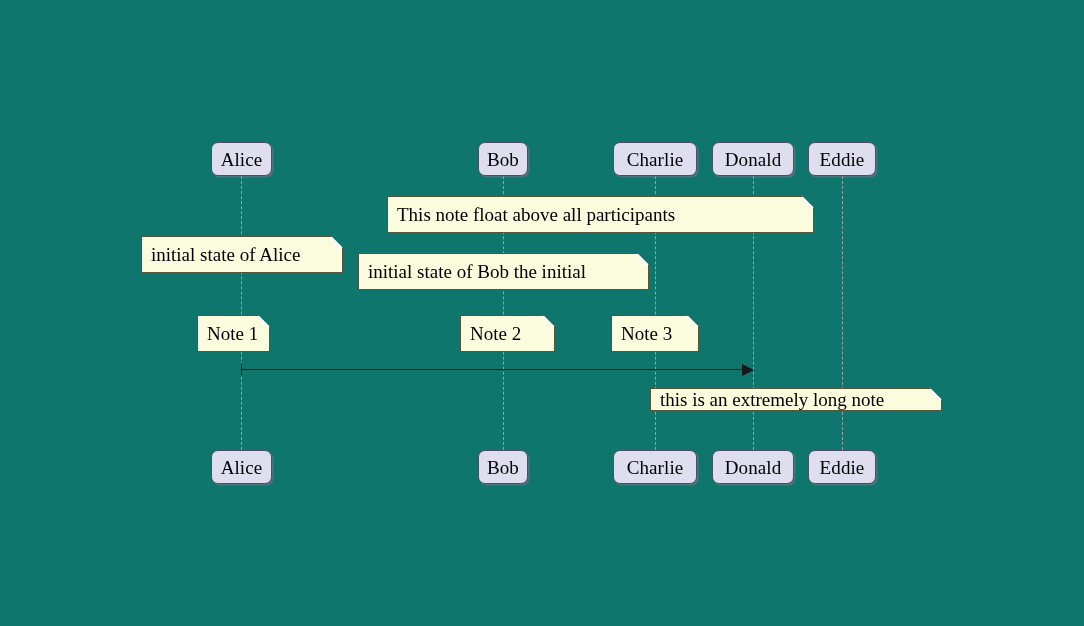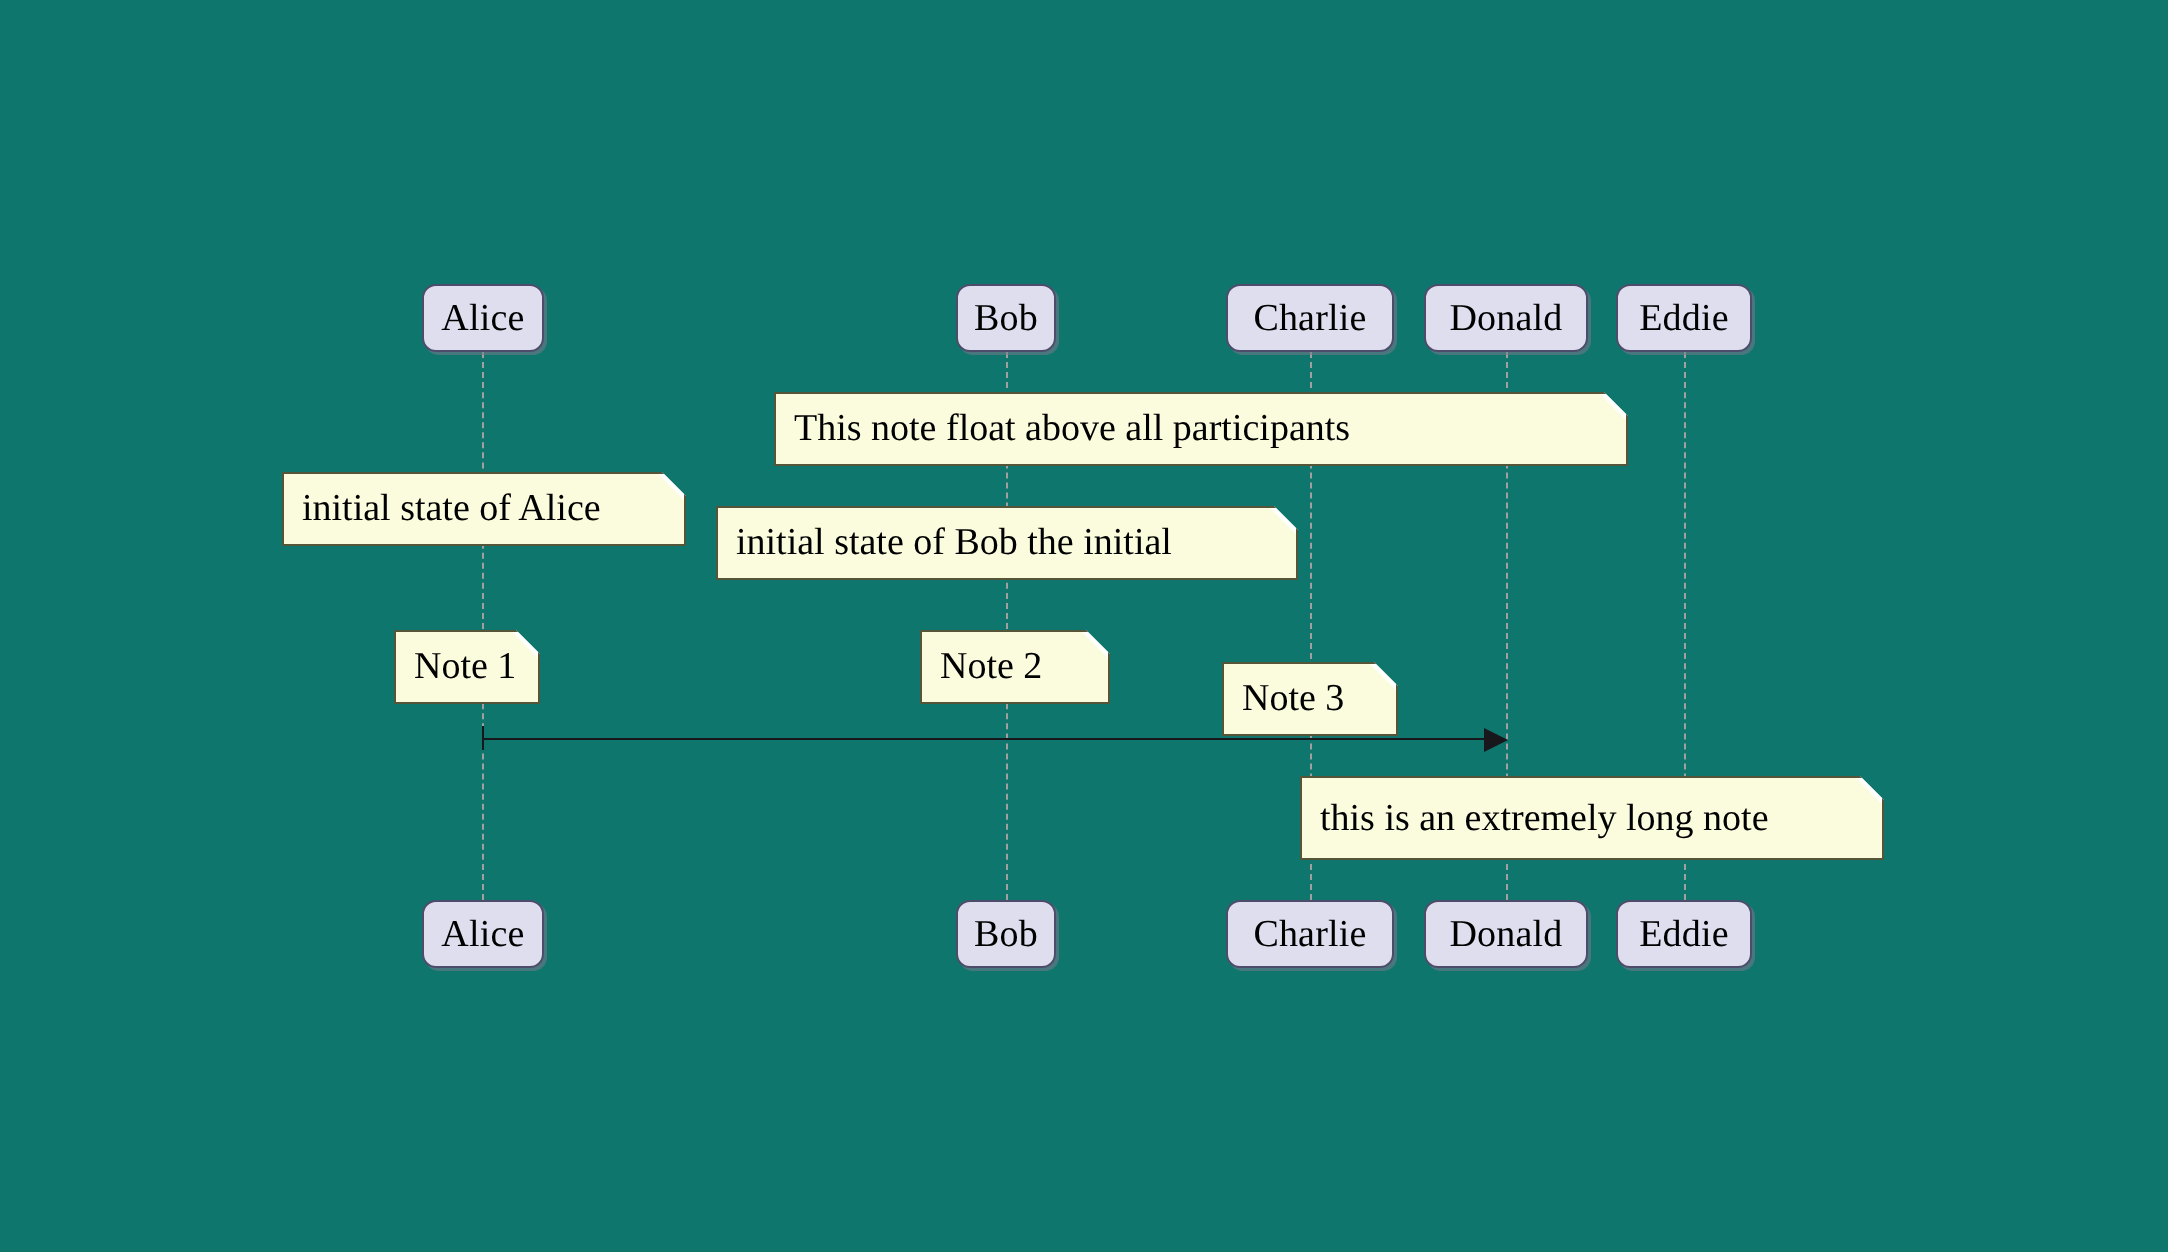--- a/index.html
+++ b/index.html
@@ -183,24 +183,24 @@
       <div class="note" style="left: 197px; top: 315px; width: 73px; height: 37px;">
         <span class="fold-bg"></span>
         <span class="fold-line"></span>
         <span class="label">Note 1</span>
       </div>
       <div class="note" style="left: 460px; top: 315px; width: 95px; height: 37px;">
         <span class="fold-bg"></span>
         <span class="fold-line"></span>
         <span class="label">Note 2</span>
       </div>
-      <div class="note" style="left: 611px; top: 315px; width: 88px; height: 37px; margin-top: 16px;">
+      <div class="note" style="left: 611px; top: 315px; width: 88px; height: 37px;">
         <span class="fold-bg"></span>
         <span class="fold-line"></span>
         <span class="label">Note 3</span>
       </div>
-      <div class="note" style="left: 650px; top: 388px; width: 292px; height: 42px;">
+      <div class="note" style="left: 650px; top: 388px; width: 292px; height: 23px;">
         <span class="fold-bg"></span>
         <span class="fold-line"></span>
         <span class="label">this is an extremely long note</span>
       </div>
     </div>
 </div>
 
 </body></html>

